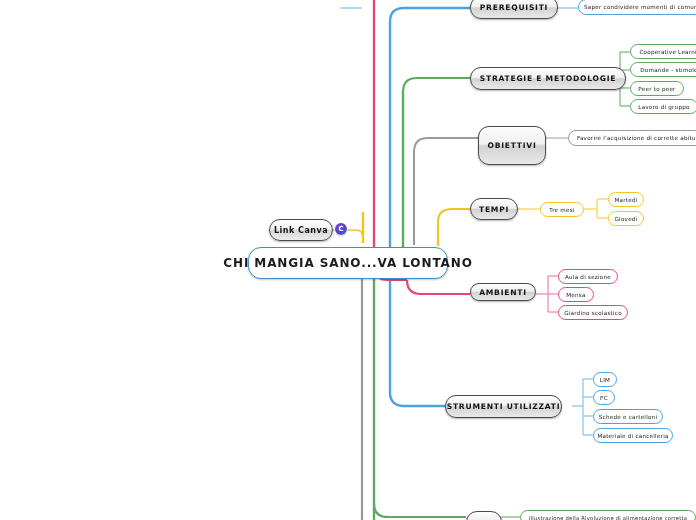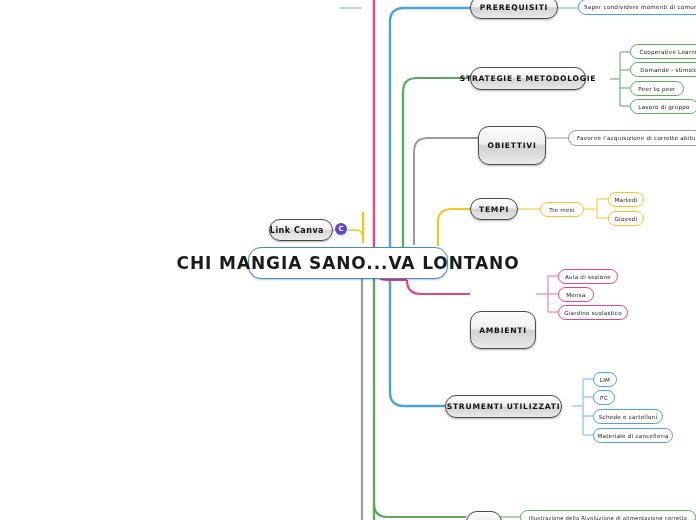--- a/index.html
+++ b/index.html
@@ -32,21 +32,21 @@
     justify-content: center;
     white-space: nowrap;
   }
 
   
   .root {
     border: 1.6px solid #3d8fc7;
     background: #ffffff;
     border-radius: 13px;
     box-shadow: 0 1px 2px rgba(0,0,0,0.22);
-    font-size: 17px;
+    font-size: 12px;
     font-weight: bold;
     letter-spacing: 0.9px;
     color: #1b1b1b;
     padding: 15px 9px;
   }
 
   
   .main-node {
     border: 1.3px solid #4a4a4a;
     border-radius: 11px;
@@ -63,21 +63,20 @@
   .link-node {
     border: 1.3px solid #4a4a4a;
     border-radius: 11px;
     background: linear-gradient(to bottom, #fdfdfd 0%, #f1f1f1 45%, #d6d6d6 52%, #ececec 100%);
     box-shadow: 0 1px 2px rgba(0,0,0,0.30);
     font-size: 8px;
     font-weight: bold;
     letter-spacing: 0.5px;
     color: #121212;
     padding: 2px 8px;
-    justify-content: flex-end;
   }
 
   
   .leaf {
     background: #ffffff;
     border-radius: 8px;
     border-width: 1px;
     border-style: solid;
     font-size: 5.6px;
     letter-spacing: 0.25px;
@@ -184,21 +183,21 @@
     <span>C</span>
   </div>
 
   <div class="node main-node" style="left:470px; top:-4px; width:88px; height:23px;">
     <span>PREREQUISITI</span>
   </div>
   <div class="node leaf blue" style="left:578px; top:-1px; width:130px; height:16px;">
     <span>Saper condividere momenti di comunit</span>
   </div>
 
-  <div class="node main-node" style="left:470px; top:67px; width:116px; height:23px;">
+  <div class="node main-node" style="left:470px; top:67px; width:156px; height:23px;">
     <span>STRATEGIE E METODOLOGIE</span>
   </div>
   <div class="node leaf green" style="left:630px; top:44px; width:80px; height:15px;">
     <span>Cooperative Learnin</span>
   </div>
   <div class="node leaf green" style="left:630px; top:62px; width:78px; height:15px;">
     <span>Domande - stimolo</span>
   </div>
   <div class="node leaf green" style="left:630px; top:81px; width:54px; height:15px;">
     <span>Peer to peer</span>
@@ -220,21 +219,21 @@
   <div class="node leaf yellow" style="left:540px; top:202px; width:44px; height:15px;">
     <span>Tre mesi</span>
   </div>
   <div class="node leaf yellow" style="left:608px; top:192px; width:36px; height:15px;">
     <span>Martedì</span>
   </div>
   <div class="node leaf yellow" style="left:608px; top:211px; width:36px; height:15px;">
     <span>Giovedì</span>
   </div>
 
-  <div class="node main-node" style="left:470px; top:283px; width:66px; height:38px;margin-top:28px;">
+  <div class="node main-node" style="left:470px; top:283px; width:66px; height:18px;">
     <span>AMBIENTI</span>
   </div>
   <div class="node leaf pink" style="left:558px; top:269px; width:60px; height:15px;">
     <span>Aula di sezione</span>
   </div>
   <div class="node leaf pink" style="left:558px; top:287px; width:36px; height:15px;">
     <span>Mensa</span>
   </div>
   <div class="node leaf pink" style="left:558px; top:305px; width:70px; height:15px;">
     <span>Giardino scolastico</span>

